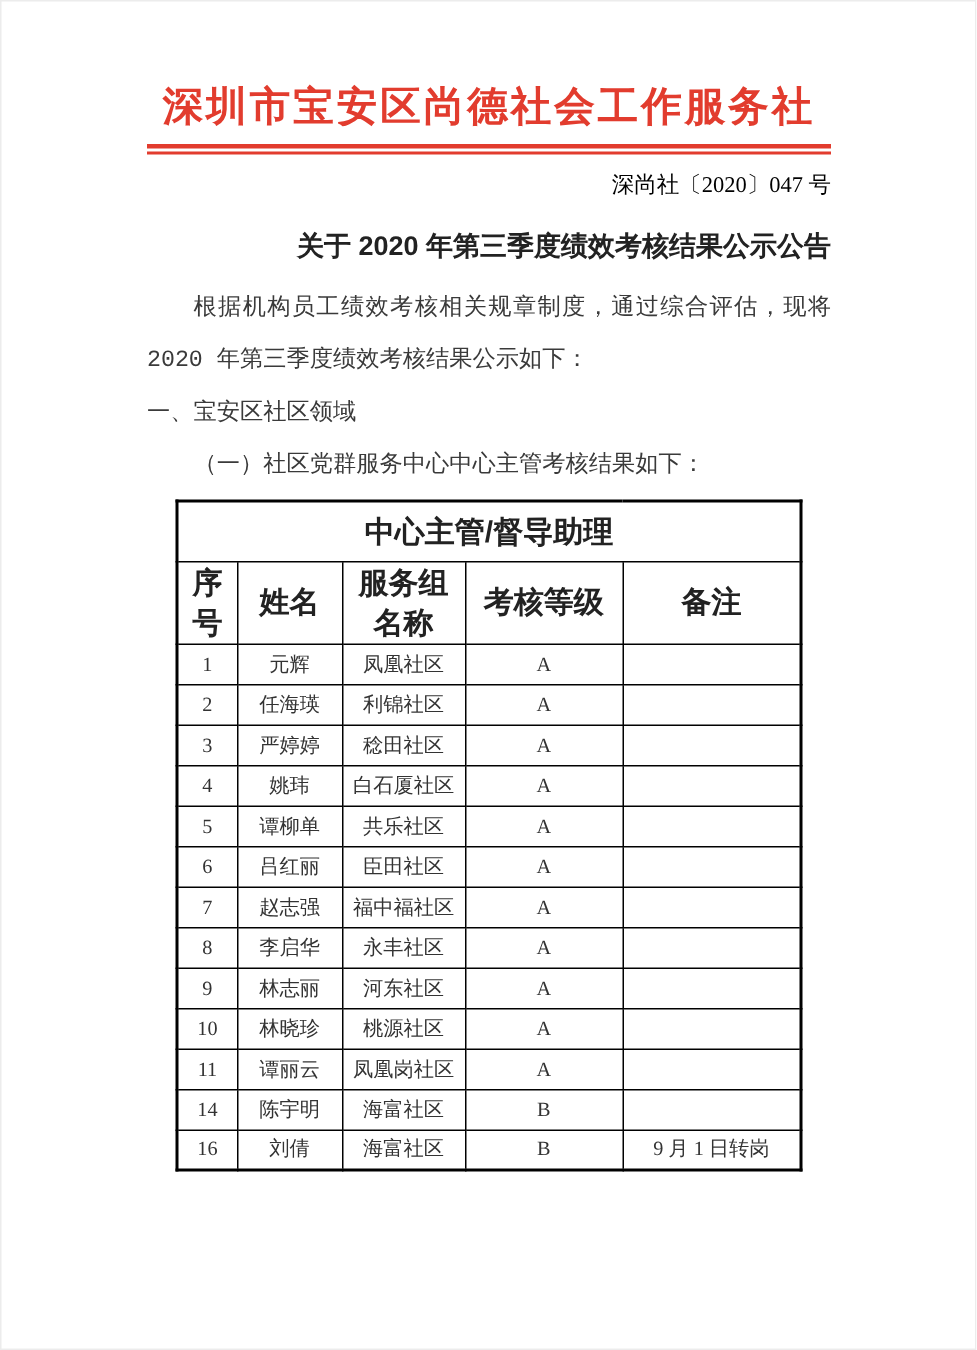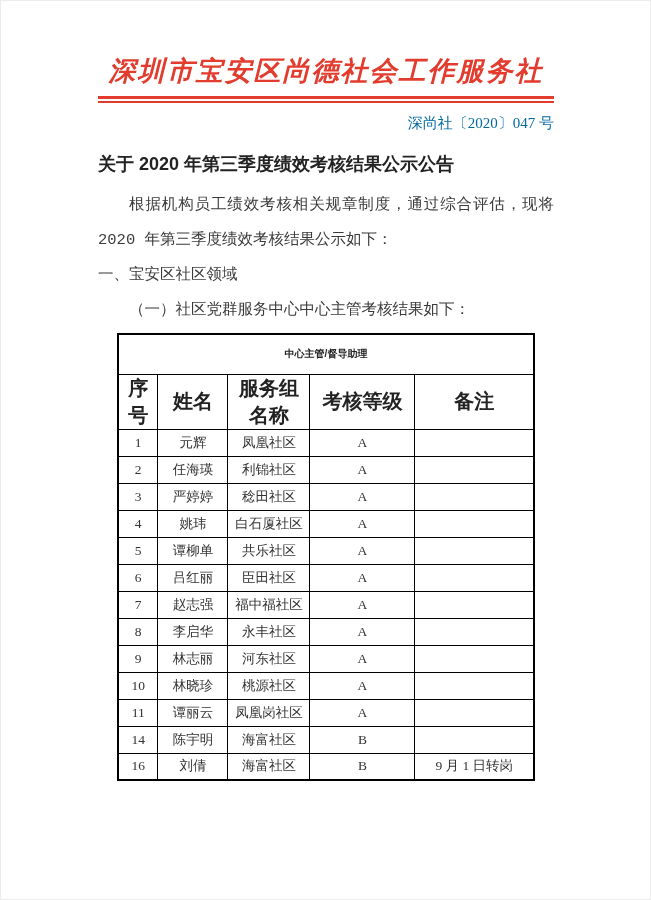--- a/index.html
+++ b/index.html
@@ -17,33 +17,32 @@
     overflow: hidden;
     background: #fff;
   }
   .org-title {
     color: var(--accent-red);
     font-weight: bold;
     font-size: 27px;
     letter-spacing: 2px;
     text-align: center;
     white-space: nowrap;
-    font-style: italic;
   }
   .red-rule { height: 3px; background: var(--accent-red); margin-top: 7px; }
   .red-rule.thin { height: 2px; margin-top: 2px; }
   .doc-number {
     text-align: right;
     font-size: 15px;
     margin-top: 11px;
-    color: #0369a1;
+    color: #000000;
   }
   .doc-title {
     font-family: "Liberation Sans", "DejaVu Sans", sans-serif;
-    text-align: left;
+    text-align: right;
     font-size: 18px;
     font-weight: bold;
     margin: 19px 0 0 0;
     color: #222;
   }
   .body-para, .section-heading, .subsection-heading {
     font-size: 15.5px;
     line-height: 35px;
     margin: 0;
     color: #3a3a3a;
@@ -61,21 +60,21 @@
   table.assess th, table.assess td {
     border: 1px solid var(--line);
     text-align: center;
     vertical-align: middle;
     padding: 0 2px;
     overflow: hidden;
   }
   th.span-header {
     height: 40px;
     font-family: Liberation Sans, sans-serif;
-    font-size: 10px;
+    font-size: 20px;
     font-weight: bold;
     color: #222;
   }
   tr.col-headers th {
     height: 47px;
     font-family: "Liberation Sans", "DejaVu Sans", sans-serif;
     font-size: 20px;
     font-weight: bold;
     color: #222;
     margin-top: 24px;

